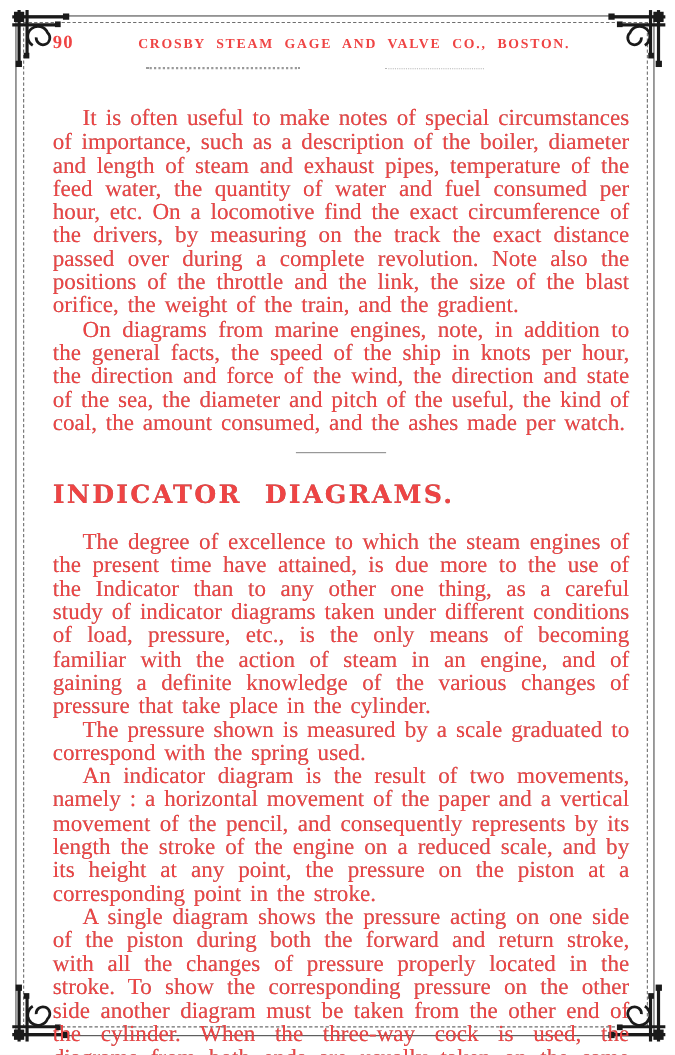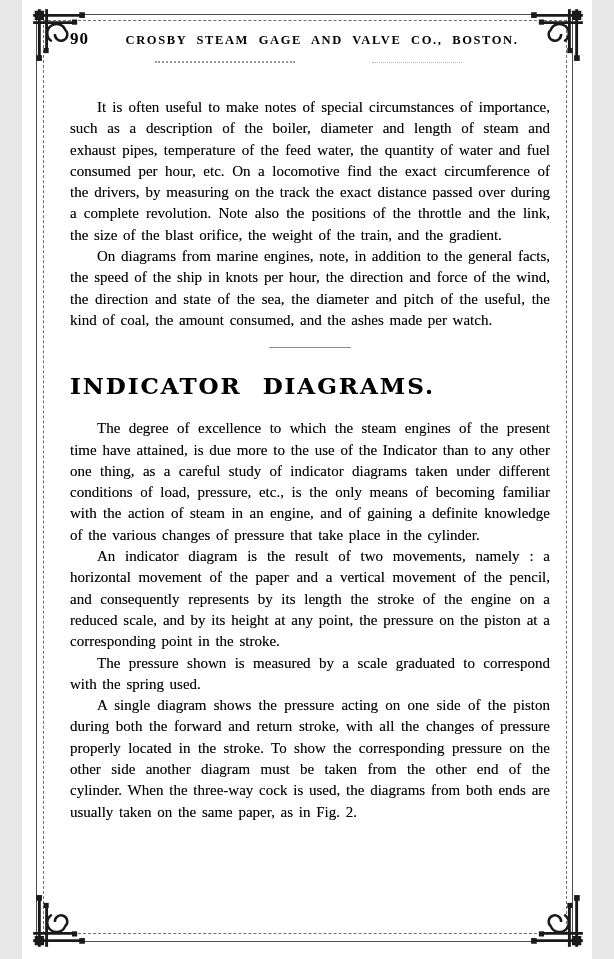--- a/index.html
+++ b/index.html
@@ -1,23 +1,23 @@
 <!DOCTYPE html>
 <html><head>
 <meta charset="utf-8">
 <style>
   html,body{margin:0;padding:0;background:#e8e8e8;}
   .sheet{
     position:relative;
-    width:570px;height:959px;
+    width:614px;height:959px;
     margin:0 auto;
     background:#ffffff;
     overflow:hidden;
     font-family:"Liberation Serif", serif;
-    color:#000000;
+    color:#ef4444;
   }
   
   .frame-outer{
     position:absolute;left:14px;top:14px;right:19px;bottom:17px;
     border:1.4px solid #4d4d4d;
     pointer-events:none;
   }
   .frame-inner{
     position:absolute;left:21px;top:20px;right:25px;bottom:25px;
     border:1.6px dashed #6e6e6e;
@@ -50,21 +50,21 @@
   .head-speck{
     position:absolute;left:350px;top:62px;width:90px;
     border-top:1px dotted #b5b5b5;
   }
   
   .page-body{
     position:absolute;left:48px;right:42px;top:97px;
   }
   .page-body p{
     margin:0;
-    font-size:15px;
+    font-size:21px;
     line-height:21.3px;
     text-align:justify;
     text-indent:27px;
     word-spacing:0.13em;
     text-shadow:0 0 0.5px rgba(20,20,20,0.45);
   }
   .divider{
     width:82px;
     border-top:1.6px solid #8d8d8d;
     margin:16px auto 0 auto;
@@ -160,18 +160,18 @@
 
   <div class="page-body">
     <p>It is often useful to make notes of special circumstances of importance, such as a description of the boiler, diameter and length of steam and exhaust pipes, temperature of the feed water, the quantity of water and fuel consumed per hour, etc.  On a locomotive find the exact circumference of the drivers, by measuring on the track the exact distance passed over during a complete revolution.  Note also the positions of the throttle and the link, the size of the blast orifice, the weight of the train, and the gradient.</p>
     <p>On diagrams from marine engines, note, in addition to the general facts, the speed of the ship in knots per hour, the direction and force of the wind, the direction and state of the sea, the diameter and pitch of the useful, the kind of coal, the amount consumed, and the ashes made per watch.</p>
 
     <div class="divider"></div>
 
     <h1 class="section-heading">INDICATOR DIAGRAMS.</h1>
 
     <p>The degree of excellence to which the steam engines of the present time have attained, is due more to the use of the Indicator than to any other one thing, as a careful study of indicator diagrams taken under different conditions of load, pressure, etc., is the only means of becoming familiar with the action of steam in an engine, and of gaining a definite knowledge of the various changes of pressure that take place in the cylinder.</p>
+    <p>The pressure shown is measured by a scale graduated to correspond with the spring used.</p>
     <p>An indicator diagram is the result of two movements, namely : a horizontal movement of the paper and a vertical movement of the pencil, and consequently represents by its length the stroke of the engine on a reduced scale, and by its height at any point, the pressure on the piston at a corresponding point in the stroke.</p>
-    <p>The pressure shown is measured by a scale graduated to correspond with the spring used.</p>
     <p>A single diagram shows the pressure acting on one side of the piston during both the forward and return stroke, with all the changes of pressure properly located in the stroke.  To show the corresponding pressure on the other side another diagram must be taken from the other end of the cylinder.  When the three-way cock is used, the diagrams from both ends are usually taken on the same paper, as in Fig. 2.</p>
   </div>
 
 </div>
 
 </body></html>

